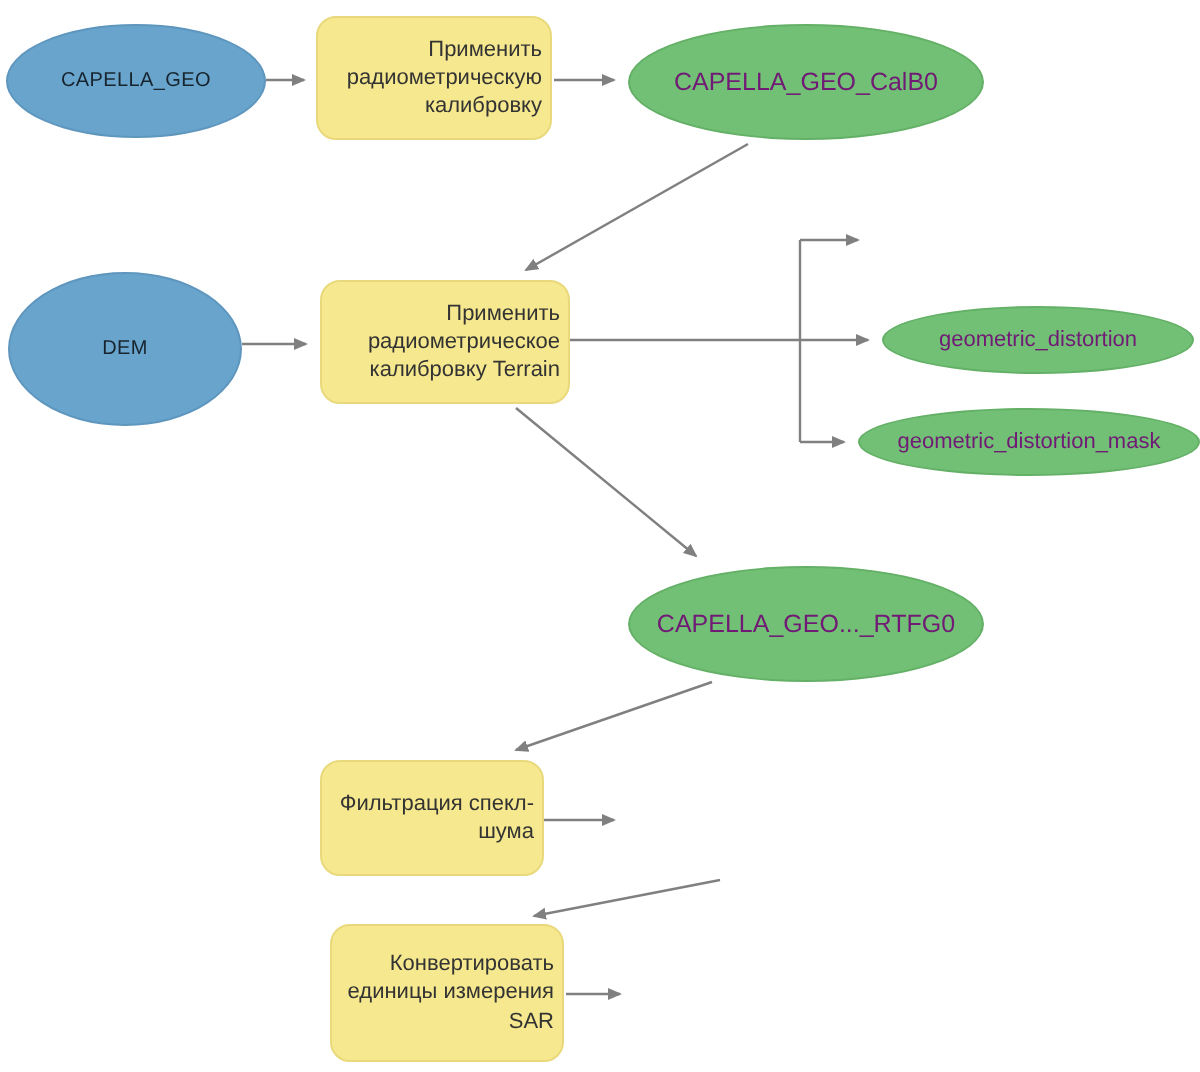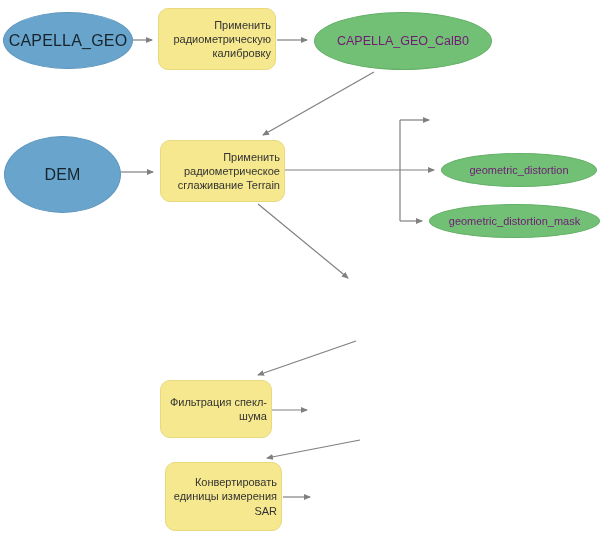--- a/index.html
+++ b/index.html
@@ -21,21 +21,21 @@
     align-items: center;
     justify-content: center;
     text-align: right;
     color: #2e2e2e;
     cursor: default;
   }
   .ellipse { border-radius: 50%; }
   .input {
     background: var(--input-fill, #68a4cc);
     border: 1px solid var(--input-border, #5e96be);
-    font-size: 16px;
+    font-size: 10px;
     color: #17242e;
     letter-spacing: 0.2px;
   }
   .tool {
     background: var(--tool-fill, #f6e88e);
     border: 1px solid var(--tool-border, #ebdb7e);
     border-radius: 10px;
     font-size: 11px;
     line-height: 1.3;
     padding: 3px 4px;
@@ -95,21 +95,21 @@
 
   <div class="node ellipse input" style="left:4px; top:136px; width:117px; height:77px;">
     <span>DEM</span>
   </div>
 
   <div class="node tool" style="left:158px; top:8px; width:118px; height:62px;">
     <span>Применить радиометрическую калибровку</span>
   </div>
 
   <div class="node tool" style="left:160px; top:140px; width:125px; height:62px;">
-    <span>Применить радиометрическое сглаживание Terrain</span>
+    <span>Применить радиометрическое калибровку Terrain</span>
   </div>
 
   <div class="node tool" style="left:160px; top:380px; width:112px; height:58px;">
     <span>Фильтрация спекл-шума</span>
   </div>
 
   <div class="node tool" style="left:165px; top:462px; width:117px; height:69px;">
     <span>Конвертировать единицы измерения SAR</span>
   </div>
 
@@ -119,16 +119,19 @@
 
 
   <div class="node ellipse output small" style="left:441px; top:153px; width:156px; height:34px;">
     <span>geometric_distortion</span>
   </div>
 
   <div class="node ellipse output small" style="left:429px; top:204px; width:171px; height:34px;">
     <span>geometric_distortion_mask</span>
   </div>
 
+  <div class="node ellipse output" style="left:314px; top:283px; width:178px; height:58px;">
+    <span>CAPELLA_GEO..._RTFG0</span>
+  </div>
 
 
 
 </div>
 
 </body></html>

